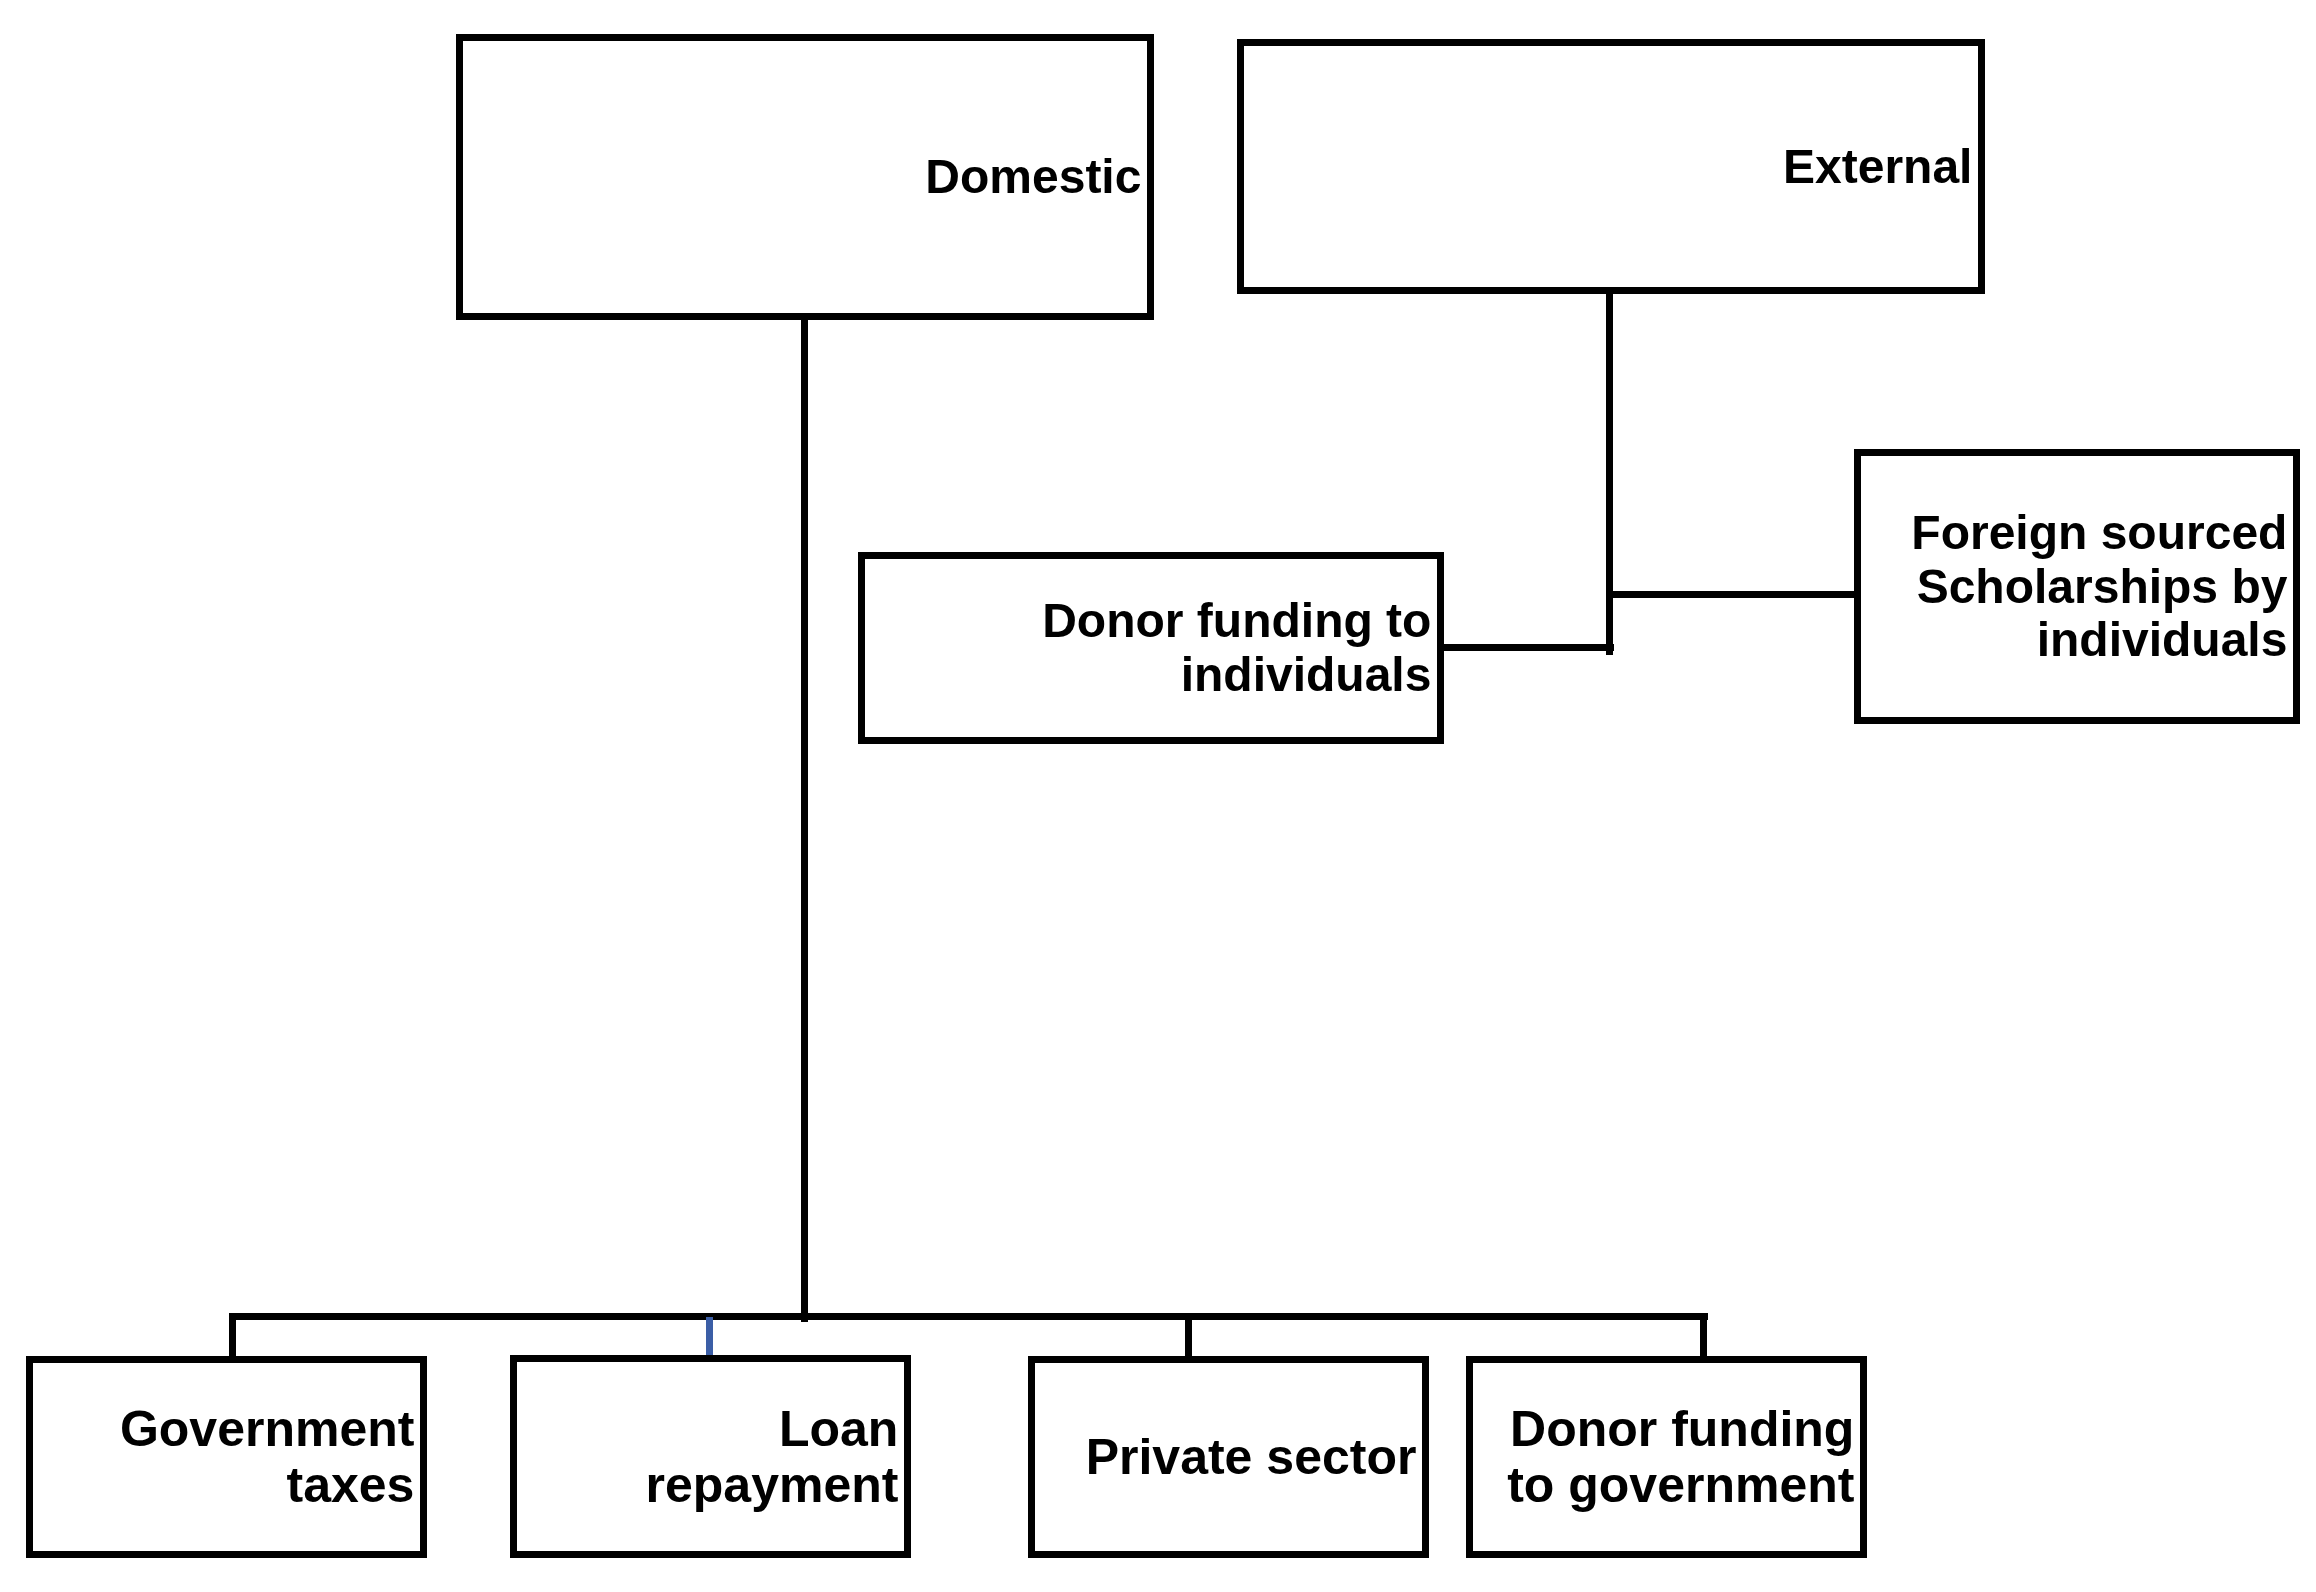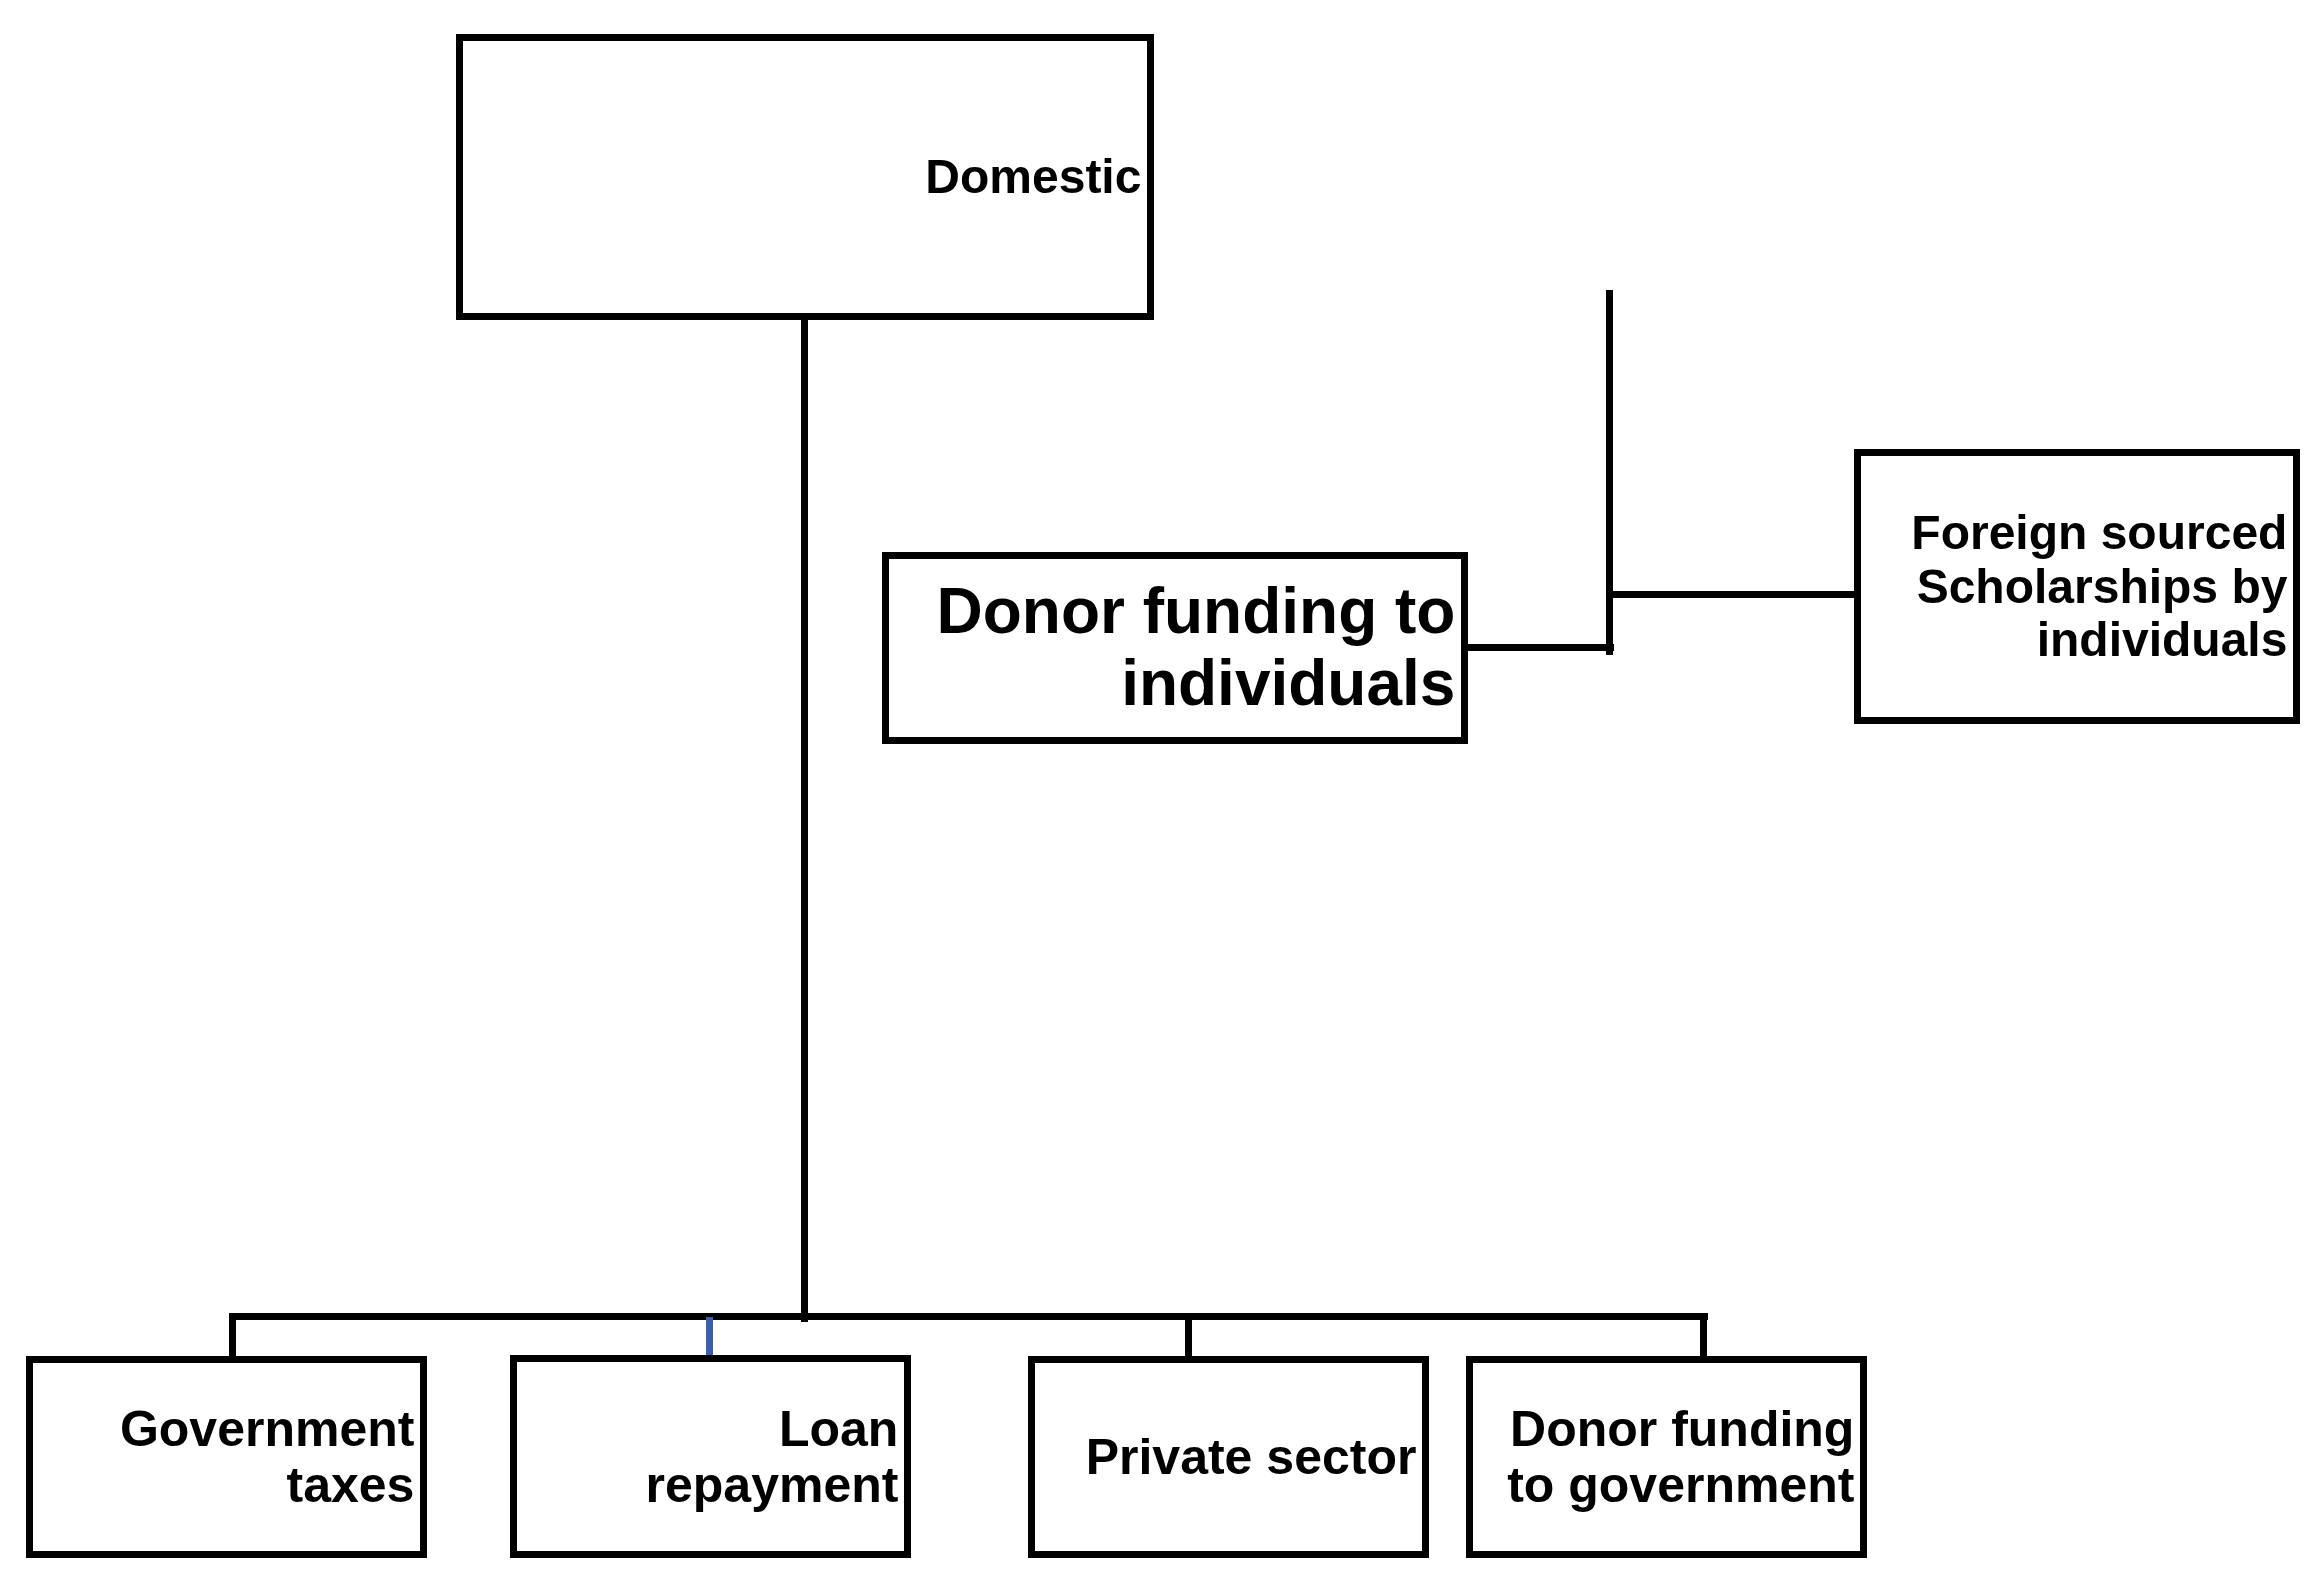--- a/index.html
+++ b/index.html
@@ -35,21 +35,21 @@
   }
   .node-label {
     display: block;
     white-space: pre-line;
     width: 100%;
   }
 
   
   #node-domestic   { left: 456px;  top: 34px;   width: 698px; height: 286px; font-size: 48px; }
   #node-external   { left: 1237px; top: 39px;   width: 748px; height: 255px; font-size: 48px; }
-  #node-donor-ind  { left: 858px;  top: 552px;  width: 586px; height: 192px; font-size: 64px; margin-left: 24px; }
+  #node-donor-ind  { left: 858px;  top: 552px;  width: 586px; height: 192px; font-size: 48px; }
   #node-foreign    { left: 1854px; top: 449px;  width: 446px; height: 275px; font-size: 48px; }
   #node-gov-taxes  { left: 26px;   top: 1356px; width: 401px; height: 202px; font-size: 50px; }
   #node-loan       { left: 510px;  top: 1355px; width: 401px; height: 203px; font-size: 50px; }
   #node-private    { left: 988px; top: 1356px; width: 401px; height: 202px; font-size: 50px; margin-left: 40px; }
   #node-donor-gov  { left: 1466px; top: 1356px; width: 401px; height: 202px; font-size: 50px; }
 
   
   .conn {
     position: absolute;
     background: #000000;
@@ -94,20 +94,23 @@
   <div class="conn blue" id="conn-drop-loan"></div>
 
   <div class="conn" id="conn-drop-private"></div>
 
   <div class="conn" id="conn-drop-donor-gov"></div>
 
   <div class="node" id="node-domestic">
     <span class="node-label">Domestic</span>
   </div>
 
+  <div class="node" id="node-external">
+    <span class="node-label">External</span>
+  </div>
 
   <div class="node" id="node-donor-ind">
     <span class="node-label">Donor funding to
 individuals</span>
   </div>
 
   <div class="node" id="node-foreign">
     <span class="node-label">Foreign sourced
 Scholarships by
 individuals</span>

